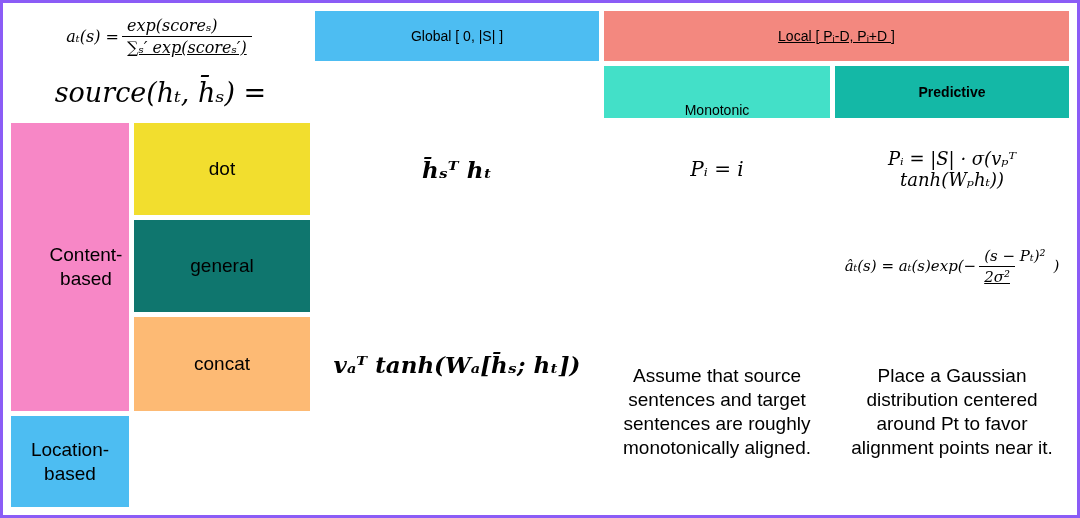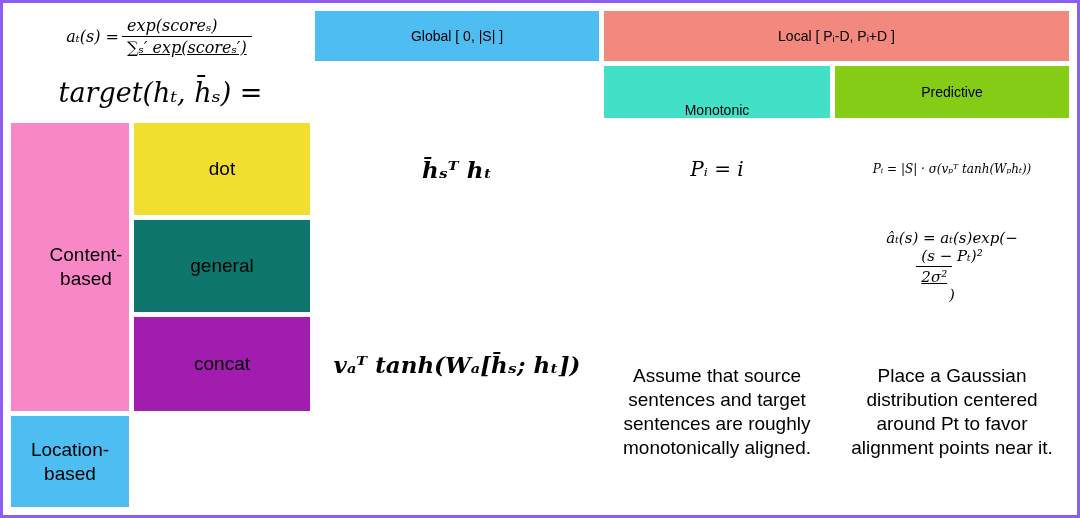--- a/index.html
+++ b/index.html
@@ -17,83 +17,83 @@
   .cell { display:flex; align-items:center; justify-content:center; text-align:center; }
   .hdr  { font-size:14px; }
   .rowlabel { font-size:19px; padding:0 12px; line-height:1.25; }
   .math { font-family:"DejaVu Serif","DejaVu Sans",serif; font-style:italic; }
   .math-lg { font-size:23px; font-weight:bold;text-align:center; }
   .math-md { font-size:20px; }
   .note { font-size:19px; line-height:1.26; padding:0 6px; }
   .frac { display:inline-flex; flex-direction:column; align-items:flex-start; vertical-align:middle; margin:0 3px; }
   .frac .num { padding:0 5px 1px 5px; }
   .frac .den { border-top:1.5px solid #000; padding:1px 5px 0 5px;text-decoration:underline; }
-  .inlinefrac { display:inline-flex; align-items:center;flex-direction:column; }
+  .inlinefrac { display:inline-flex; align-items:center; }
   
   .c-softmax   { grid-column:1/3; grid-row:1/2; font-size:16px; }
   .c-global    { grid-column:3/4; grid-row:1/2; }
   .c-local     { grid-column:4/6; grid-row:1/2; }
   .c-score     { grid-column:1/3; grid-row:2/3; font-size:27px; }
   .c-monohdr   { grid-column:4/5; grid-row:2/3;align-items:flex-end; }
   .c-predhdr   { grid-column:5/6; grid-row:2/3; }
   .c-content   { grid-column:1/2; grid-row:3/6; }
   .c-dot       { grid-column:2/3; grid-row:3/4; }
   .c-general   { grid-column:2/3; grid-row:4/5; }
   .c-concat    { grid-column:2/3; grid-row:5/6; }
   .c-location  { grid-column:1/2; grid-row:6/7; }
   .c-fdot      { grid-column:3/4; grid-row:3/4; }
   .c-fgeneral  { grid-column:3/4; grid-row:4/5; }
   .c-fconcat   { grid-column:3/4; grid-row:5/6; }
   .c-flocation { grid-column:3/4; grid-row:6/7; }
   .c-pmono     { grid-column:4/5; grid-row:3/4; }
-  .c-ppred     { grid-column:5/6; grid-row:3/4; font-size:12px;font-style:italic; }
+  .c-ppred     { grid-column:5/6; grid-row:3/4; font-size:18px;font-style:italic; }
   .c-gauss     { grid-column:5/6; grid-row:4/5; font-size:15px; }
   .c-mononote  { grid-column:4/5; grid-row:5/7; }
   .c-prednote  { grid-column:5/6; grid-row:5/7; }
 </style>
 </head>
 <body>
 
 <div class="figure">
   <div class="grid">
 
     <div class="cell c-softmax math">
       <span>aₜ(s) =</span>
       <span class="frac">
         <span class="num">exp(scoreₛ)</span>
         <span class="den">∑ₛ′ exp(scoreₛ′)</span>
       </span>
     </div>
     <div class="cell c-global hdr" style="background: rgb(77, 189, 242);">
       <span>Global [ 0, |S| ]</span>
     </div>
-    <div class="cell c-local hdr" style="background: rgb(243, 136, 127);">
+    <div class="cell c-local hdr" style="background: rgb(243, 136, 127); text-decoration: underline;">
       <span>Local [ Pᵢ-D, Pᵢ+D ]</span>
     </div>
 
     <div class="cell c-score math">
-      <span>target(hₜ, h̄ₛ) =</span>
+      <span>source(hₜ, h̄ₛ) =</span>
     </div>
     <div class="cell c-monohdr hdr" style="background: rgb(67, 224, 200);">
       <span>Monotonic</span>
     </div>
-    <div class="cell c-predhdr hdr" style="background: #84cc16;">
+    <div class="cell c-predhdr hdr" style="background: #14b8a6; font-weight: bold;">
       <span>Predictive</span>
     </div>
 
     <div class="cell c-content rowlabel" style="background: rgb(247, 135, 198); padding-left: 44px;">
       <span>Content-based</span>
     </div>
     <div class="cell c-dot rowlabel" style="background: rgb(242, 222, 46);">
       <span>dot</span>
     </div>
     <div class="cell c-general rowlabel" style="background: #0f766e; justify-content: center;">
       <span>general</span>
     </div>
-    <div class="cell c-concat rowlabel" style="background: #a21caf;">
+    <div class="cell c-concat rowlabel" style="background: #fdba74;">
       <span>concat</span>
     </div>
     <div class="cell c-location rowlabel" style="background: rgb(77, 189, 242);">
       <span>Location-based</span>
     </div>
 
     <div class="cell c-fdot math math-lg">
       <span>h̄ₛᵀ hₜ</span>
     </div>
     <div class="cell c-fconcat math math-lg">

